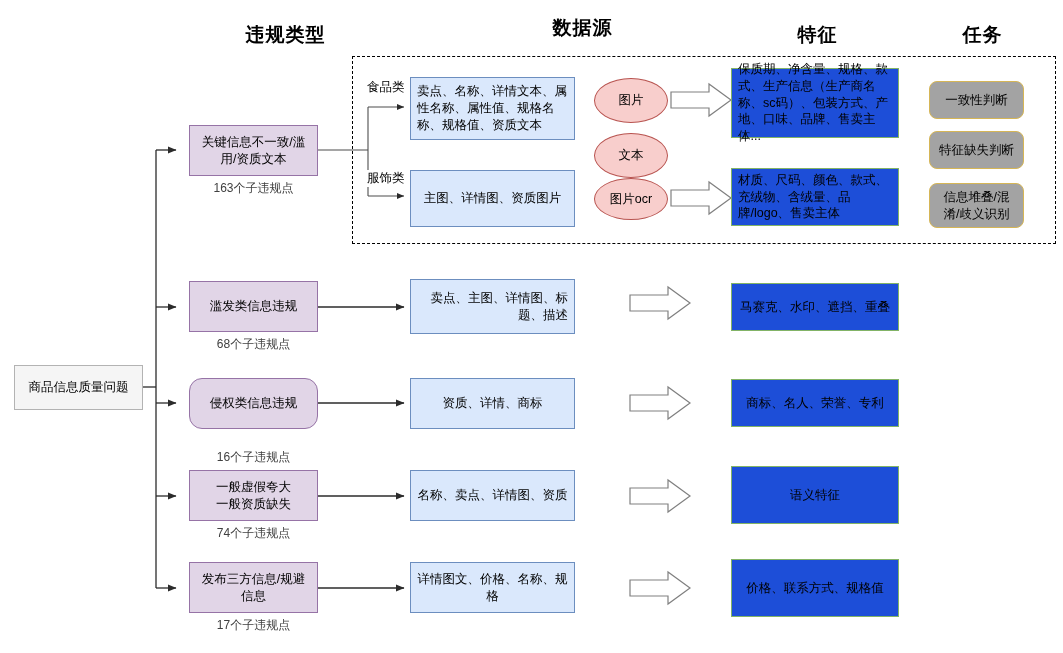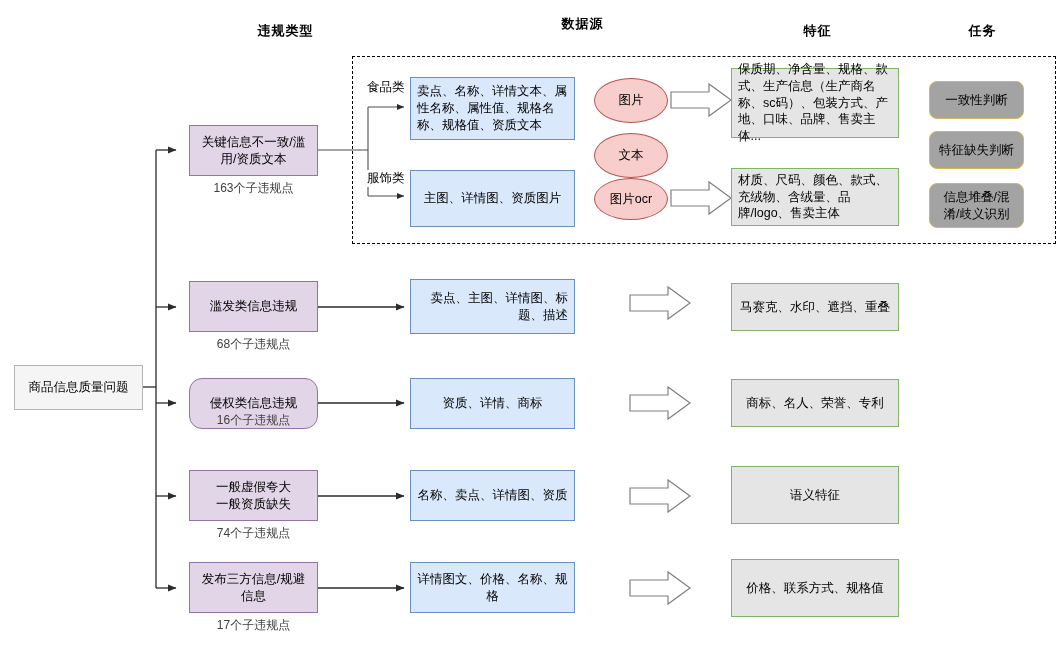--- a/index.html
+++ b/index.html
@@ -20,21 +20,21 @@
   }
   svg.edges {
     position: absolute;
     left: 0; top: 0;
     width: 1063px;
     height: 653px;
     pointer-events: none;
   }
   .col-title {
     position: absolute;
-    font-size: 13px;
+    font-size: 19px;
     font-weight: bold;
     color: #000;
     text-align: center;
     white-space: nowrap;
     letter-spacing: 1px;
   }
   .node {
     position: absolute;
     box-sizing: border-box;
     display: flex;
@@ -56,21 +56,21 @@
   }
   .node-violation {
     background: #e1d5e7;
     border: 1px solid #9673a6;
   }
   .node-source {
     background: #dae8fc;
     border: 1px solid #6c8ebf;
   }
   .node-feature {
-    background: #e5e5e5;
+    background: #1d4ed8;
     border: 1px solid #82b366;
   }
   .node-task {
     background: #a3a3a3;
     border: 1px solid #d6b656;
     border-radius: 8px;
   }
   .node-ellipse {
     background: #f8cecc;
     border: 1px solid #b85450;
@@ -154,21 +154,21 @@
 
   <div class="node node-root" style="left:14px; top:365px; width:129px; height:45px;">商品信息质量问题</div>
 
   <div class="node node-violation" style="left:189px; top:125px; width:129px; height:51px;">关键信息不一致/滥用/资质文本</div>
   <div class="sub-count" style="left:189px; top:180px; width:129px;">163个子违规点</div>
 
   <div class="node node-violation" style="left:189px; top:281px; width:129px; height:51px;">滥发类信息违规</div>
   <div class="sub-count" style="left:189px; top:336px; width:129px;">68个子违规点</div>
 
   <div class="node node-violation" style="left:189px; top:378px; width:129px; height:51px;border-radius:13px;">侵权类信息违规</div>
-  <div class="sub-count" style="left:189px; top:412px; width:129px;">16个子违规点</div>
+  <div class="sub-count" style="left:189px; top:449px; width:129px;">16个子违规点</div>
 
   <div class="node node-violation" style="left:189px; top:470px; width:129px; height:51px; white-space:pre-line;">一般虚假夸大
 一般资质缺失</div>
   <div class="sub-count" style="left:189px; top:525px; width:129px;">74个子违规点</div>
 
   <div class="node node-violation" style="left:189px; top:562px; width:129px; height:51px;">发布三方信息/规避信息</div>
   <div class="sub-count" style="left:189px; top:617px; width:129px;">17个子违规点</div>
 
   <div class="edge-label" style="left:366px; top:79px;">食品类</div>
   <div class="edge-label" style="left:366px; top:170px;">服饰类</div>

